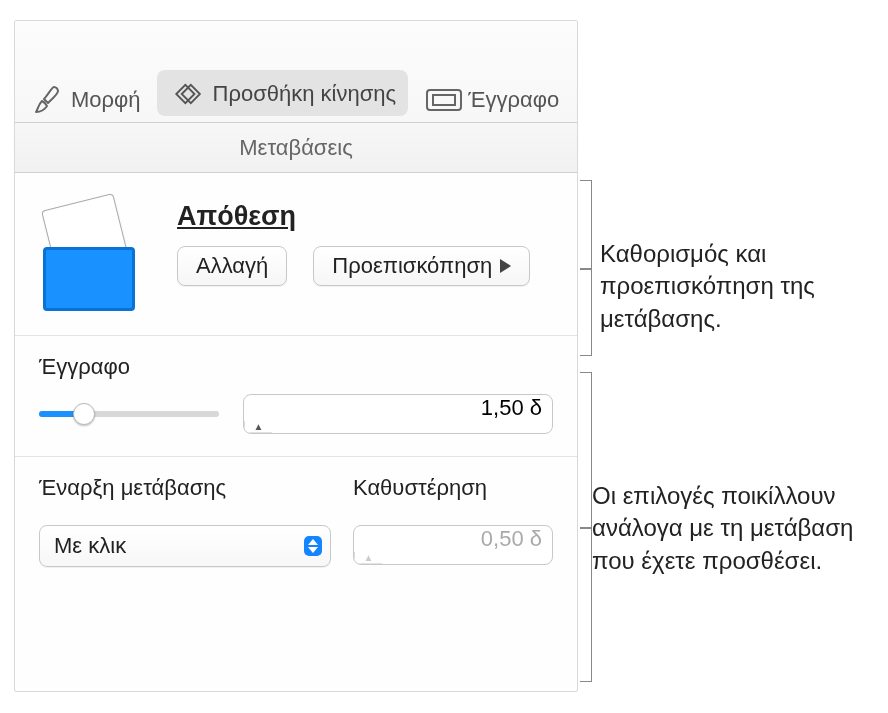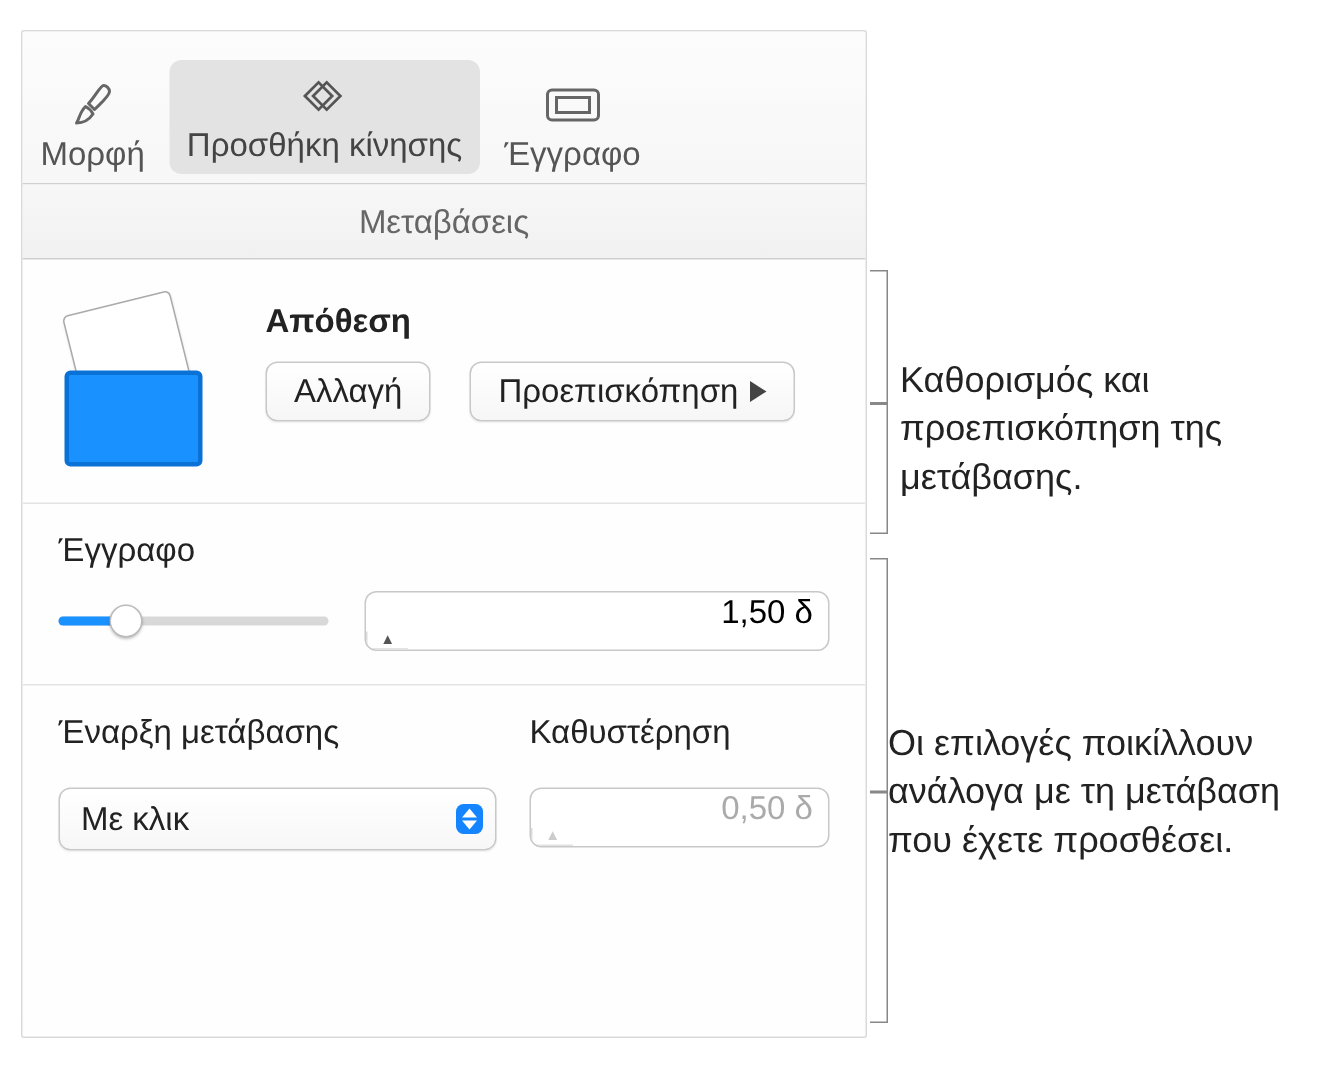--- a/index.html
+++ b/index.html
@@ -27,21 +27,21 @@
   .tabbar {
     display: flex;
     align-items: flex-end;
     height: 102px;
     background: linear-gradient(#fcfcfc,#f7f7f7);
     border-bottom: 1px solid #d0d0d0;
   }
   .tab {
     flex: 0 0 auto;
     display: flex;
-    flex-direction: column;
+    flex-direction: row;
     align-items: center;
     justify-content: flex-end;
     padding: 8px 12px 6px;
     gap: 4px;
     cursor: default;
     color: #555;
   }
   .tab.active {
     background: #e3e3e3;
     border-radius: 8px;
@@ -75,21 +75,21 @@
     position:absolute; left:10px; top:0; width:74px; height:74px;
     background:#fff; border:1px solid #aaa; border-radius:4px;
     transform: rotate(-14deg);
     box-shadow: 0 1px 2px rgba(0,0,0,0.1);
   }
   .thumb .front {
     position:absolute; left:4px; bottom:0; width:92px; height:64px;
     background:#1991ff; border:3px solid #0a72d6; border-radius:4px;
   }
   .effect-info { flex:1; }
-  .effect-title { font-size: 22px; font-weight:700; margin-bottom: 14px; }
+  .effect-title { font-size: 27px; font-weight:700; margin-bottom: 14px; text-decoration: underline; }
   .btnrow { display:flex; gap:26px; }
   .macbtn {
     border:1px solid #c8c8c8;
     background: linear-gradient(#ffffff,#f6f6f6);
     border-radius: 8px;
     padding: 6px 18px;
     font-size: 22px;
     display:flex; align-items:center; gap:8px;
     box-shadow: 0 1px 1px rgba(0,0,0,0.06);
     cursor: default;

